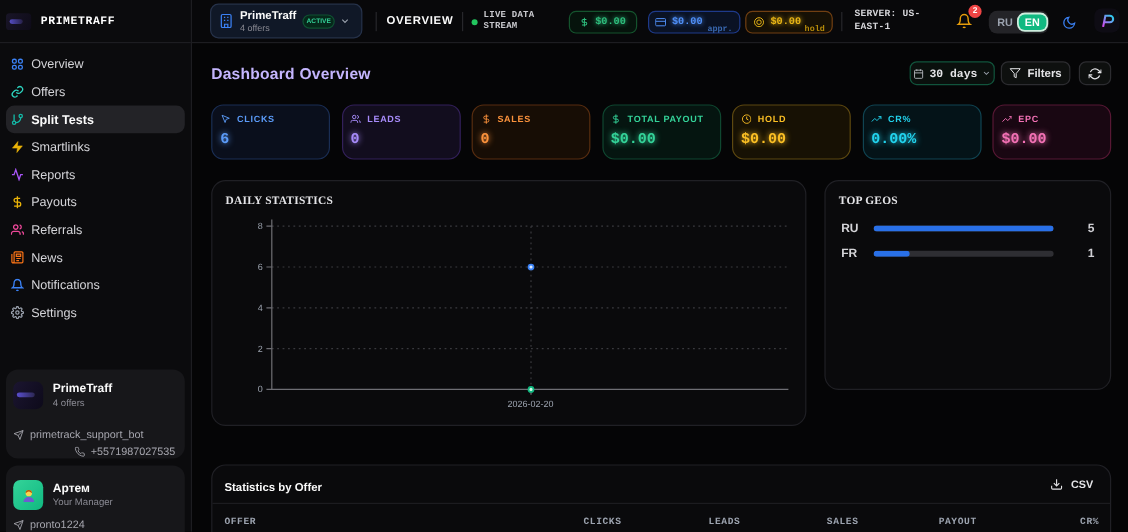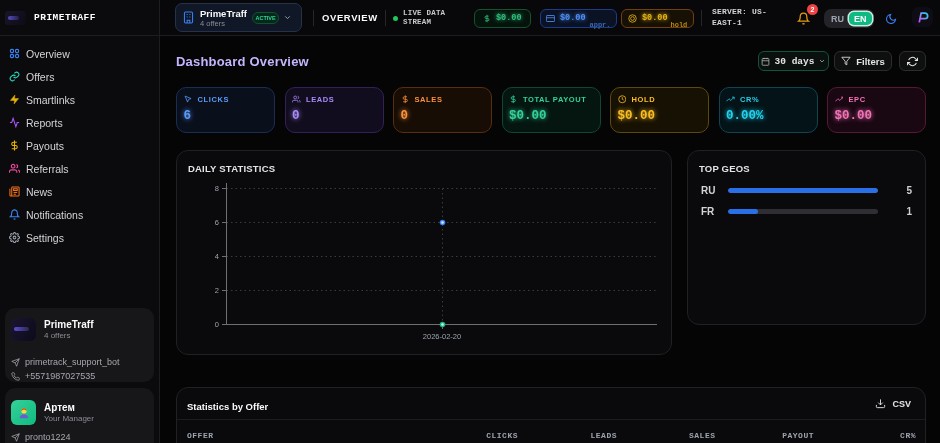--- a/index.html
+++ b/index.html
@@ -63,21 +63,21 @@
 .c-blue  { background:#0a0f1c; border:1px solid #1a2e54; } .c-blue .lb, .c-blue .vl { color:#5b9bf8; }
 .c-purp  { background:#120d1e; border:1px solid #33205a; } .c-purp .lb, .c-purp .vl { color:#a78bfa; }
 .c-orng  { background:#170d05; border:1px solid #582d10; } .c-orng .lb, .c-orng .vl { color:#fb923c; }
 .c-grn   { background:#051510; border:1px solid #0f4730; } .c-grn .lb, .c-grn .vl { color:#34d399; }
 .c-gold  { background:#171104; border:1px solid #5d4810; } .c-gold .lb, .c-gold .vl { color:#fbbf24; }
 .c-cyan  { background:#041318; border:1px solid #104452; } .c-cyan .lb, .c-cyan .vl { color:#22d3ee; }
 .c-pink  { background:#190712; border:1px solid #571834; } .c-pink .lb, .c-pink .vl { color:#f472b6; }
 
 .panel { position:absolute; background:#0a0a0c; border:1px solid #202025; border-radius:12px; }
 #pchart { left:176px; top:150px; width:496px; height:205px; }
-#pchart .tt, #pgeos .tt { font-size:9.5px; font-weight:bold; letter-spacing:.2px; color:#e4e4e7; position:absolute; left:11px; top:12px; }
+#pchart .tt, #pgeos .tt { font-size:9.5px; font-weight:bold; letter-spacing:.2px; color:#e4e4e7; position:absolute; left:11px; top:12px;font-family:Liberation Serif, serif; }
 #pgeos { left:687px; top:150px; width:239px; height:175px; }
 .georow { position:absolute; left:13px; right:13px; display:flex; align-items:center; }
 .georow .gl { width:27px; font-size:10px; font-weight:bold; color:#d4d4d8; }
 .georow .bar { flex:1; height:4.5px; border-radius:3px; background:#2e2e33; position:relative; overflow:hidden;}
 .georow .bar i { position:absolute; left:0; top:0; bottom:0; border-radius:3px; background:#2970e8; display:block;}
 .georow .gv { width:34px; text-align:right; font-size:10px; font-weight:bold; color:#cfcfd4; }
 #ptable { left:176px; top:387px; width:750px; height:113px; }
 #ptable .tt { position:absolute; left:10px; top:13px; font-size:9.5px; font-weight:bold; color:#fafafa; }
 #csv { position:absolute; right:14px; top:10px; display:flex; align-items:center; color:#e4e4e7; font-size:9px; font-weight:bold; }
 #thead { position:absolute; left:0; right:0; top:31px; border-top:1px solid #1c1c20; height:30px; }
@@ -94,20 +94,26 @@
     <div class="mi"><svg viewBox="0 0 24 24" fill="none" stroke="#3b82f6" stroke-width="2.4">
           <rect x="3" y="3" width="7" height="7" rx="3"></rect>
           <rect x="14" y="3" width="7" height="7" rx="3"></rect>
           <rect x="3" y="14" width="7" height="7" rx="3"></rect>
           <rect x="14" y="14" width="7" height="7" rx="3"></rect>
         </svg>Overview</div>
     <div class="mi"><svg viewBox="0 0 24 24" fill="none" stroke="#2dd4bf" stroke-width="2.4">
           <path d="M10 13a5 5 0 0 0 7.5.5l3-3a5 5 0 0 0-7-7l-1.7 1.7"></path>
           <path d="M14 11a5 5 0 0 0-7.5-.5l-3 3a5 5 0 0 0 7 7l1.7-1.7"></path>
         </svg>Offers</div>
+    <div class="mi act"><svg viewBox="0 0 24 24" fill="none" stroke="#14b8a6" stroke-width="2.4">
+          <path d="M6 3v12"></path>
+          <circle cx="6" cy="18" r="3"></circle>
+          <circle cx="18" cy="6" r="3"></circle>
+          <path d="M18 9a9 9 0 0 1-9 9"></path>
+        </svg>Split Tests</div>
     <div class="mi"><svg viewBox="0 0 24 24" fill="#eab308" stroke="#eab308" stroke-width="1">
           <polygon points="13 2 3 14 12 14 11 22 21 10 12 10 13 2"></polygon>
         </svg>Smartlinks</div>
     <div class="mi"><svg viewBox="0 0 24 24" fill="none" stroke="#a855f7" stroke-width="2.4">
           <polyline points="22 12 18 12 15 21 9 3 6 12 2 12"></polyline>
         </svg>Reports</div>
     <div class="mi"><svg viewBox="0 0 24 24" fill="none" stroke="#eab308" stroke-width="2.4">
           <line x1="12" y1="1" x2="12" y2="23"></line>
           <path d="M17 5H9.5a3.5 3.5 0 0 0 0 7h5a3.5 3.5 0 0 1 0 7H6"></path>
         </svg>Payouts</div>
@@ -139,21 +145,21 @@
         </div>
       <div style="margin-left:8px;">
           <div class="t1">PrimeTraff</div>
           <div class="t2">4 offers</div>
         </div>
     </div>
     <div class="row"><svg viewBox="0 0 24 24" fill="none" stroke="#a6a6ae" stroke-width="2">
           <line x1="22" y1="2" x2="11" y2="13"></line>
           <polygon points="22 2 15 22 11 13 2 9 22 2"></polygon>
         </svg>primetrack_support_bot</div>
-    <div class="row" style="margin-top:4px;"><svg viewBox="0 0 24 24" fill="none" stroke="#a6a6ae" stroke-width="2">
+    <div class="row" style="margin-top:4px;justify-content:flex-end;"><svg viewBox="0 0 24 24" fill="none" stroke="#a6a6ae" stroke-width="2">
           <path d="M22 16.92v3a2 2 0 0 1-2.18 2 19.79 19.79 0 0 1-8.63-3.07 19.5 19.5 0 0 1-6-6 19.79 19.79 0 0 1-3.07-8.67A2 2 0 0 1 4.11 2h3a2 2 0 0 1 2 1.72 12.84 12.84 0 0 0 .7 2.81 2 2 0 0 1-.45 2.11L8.09 9.91a16 16 0 0 0 6 6l1.27-1.27a2 2 0 0 1 2.11-.45 12.84 12.84 0 0 0 2.81.7A2 2 0 0 1 22 16.92z"></path>
         </svg>+5571987027535</div>
   </div>
   <div class="scard" style="top:388px; height:74px;">
     <div class="hd" style="margin-top:3px;">
       <div class="av" style="height:25px; background:linear-gradient(135deg,#34d399,#10b981); display:flex;align-items:center;justify-content:center;">
           <svg width="14" height="14" viewBox="0 0 24 24">
             <circle cx="12" cy="8.5" r="4.5" fill="#fcd34d"></circle>
             <path d="M12 4a4.5 4.5 0 0 0-4.5 4.5c0 .5 2-2.5 4.5-2.5s4.5 3 4.5 2.5A4.5 4.5 0 0 0 12 4z" fill="#b45309"></path>
             <path d="M4.5 21c0-4 3.4-7 7.5-7s7.5 3 7.5 7z" fill="#6d5bd0"></path>

